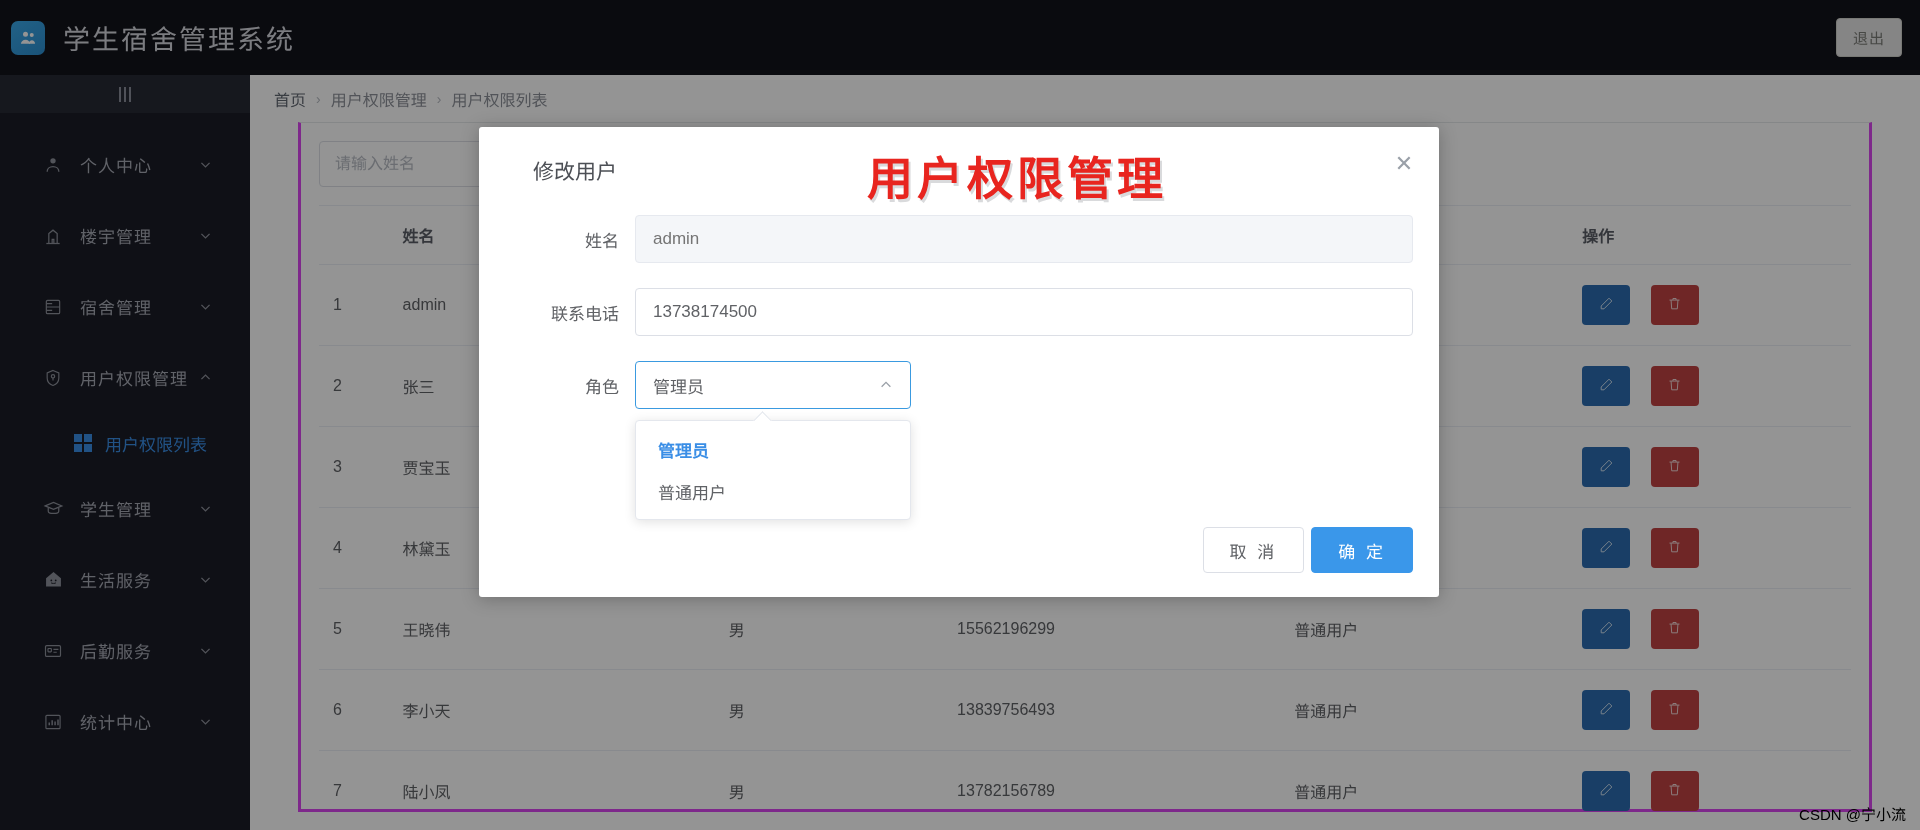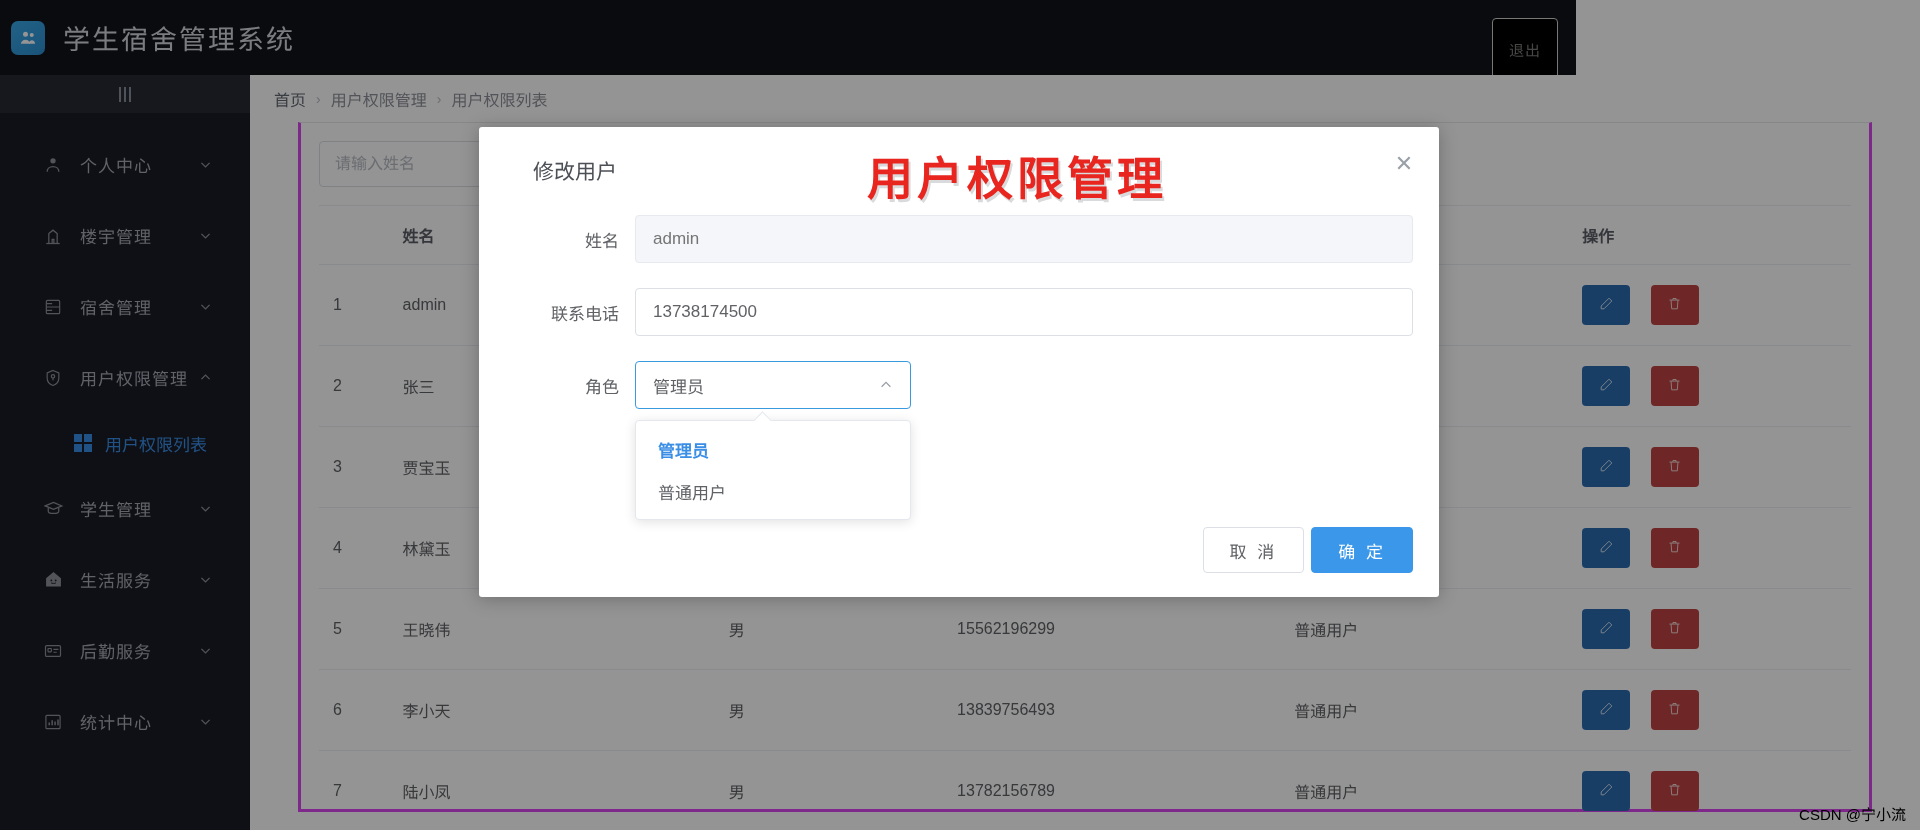--- a/index.html
+++ b/index.html
@@ -9,46 +9,46 @@
     width: 1920px; height: 830px;
     overflow: hidden;
     font-family: "Liberation Sans", "DejaVu Sans", sans-serif;
     background: #ffffff;
   }
   #app { position: relative; width: 1920px; height: 830px; overflow: hidden; }
 
   
   .topbar {
     position: absolute; top: 0; left: 0;
-    width: 1576px; height: 75px;
+    width: 1920px; height: 75px;
     background: #12131a;
     display: flex; align-items: center;
   }
   .logo-box {
     width: 34px; height: 34px; margin-left: 11px;
     border-radius: 7px;
     background: linear-gradient(145deg,#3aa8e8,#2d8fd0);
     display: flex; align-items: center; justify-content: center;
   }
   .logo-box svg { display:block; }
   .app-title {
     margin-left: 18px;
     color: #d4d6dd;
     font-size: 27px;
     letter-spacing: 2px;
     font-weight: 400;
   }
   .logout-btn {
     position: absolute; right: 18px; top: 18px;
-    background: #000000;
+    background: #e5e5e5;
     color: #7b7c77;
     border: 1px solid #cfd0ca;
     border-radius: 4px;
     font-size: 15px;
-    padding: 20px 16px;
+    padding: 8px 16px;
     cursor: pointer;
     letter-spacing: 1px;
   }
 
   
   .sidebar {
     position: absolute; top: 75px; left: 0;
     width: 250px; height: 755px;
     background: #1b1d26;
   }

